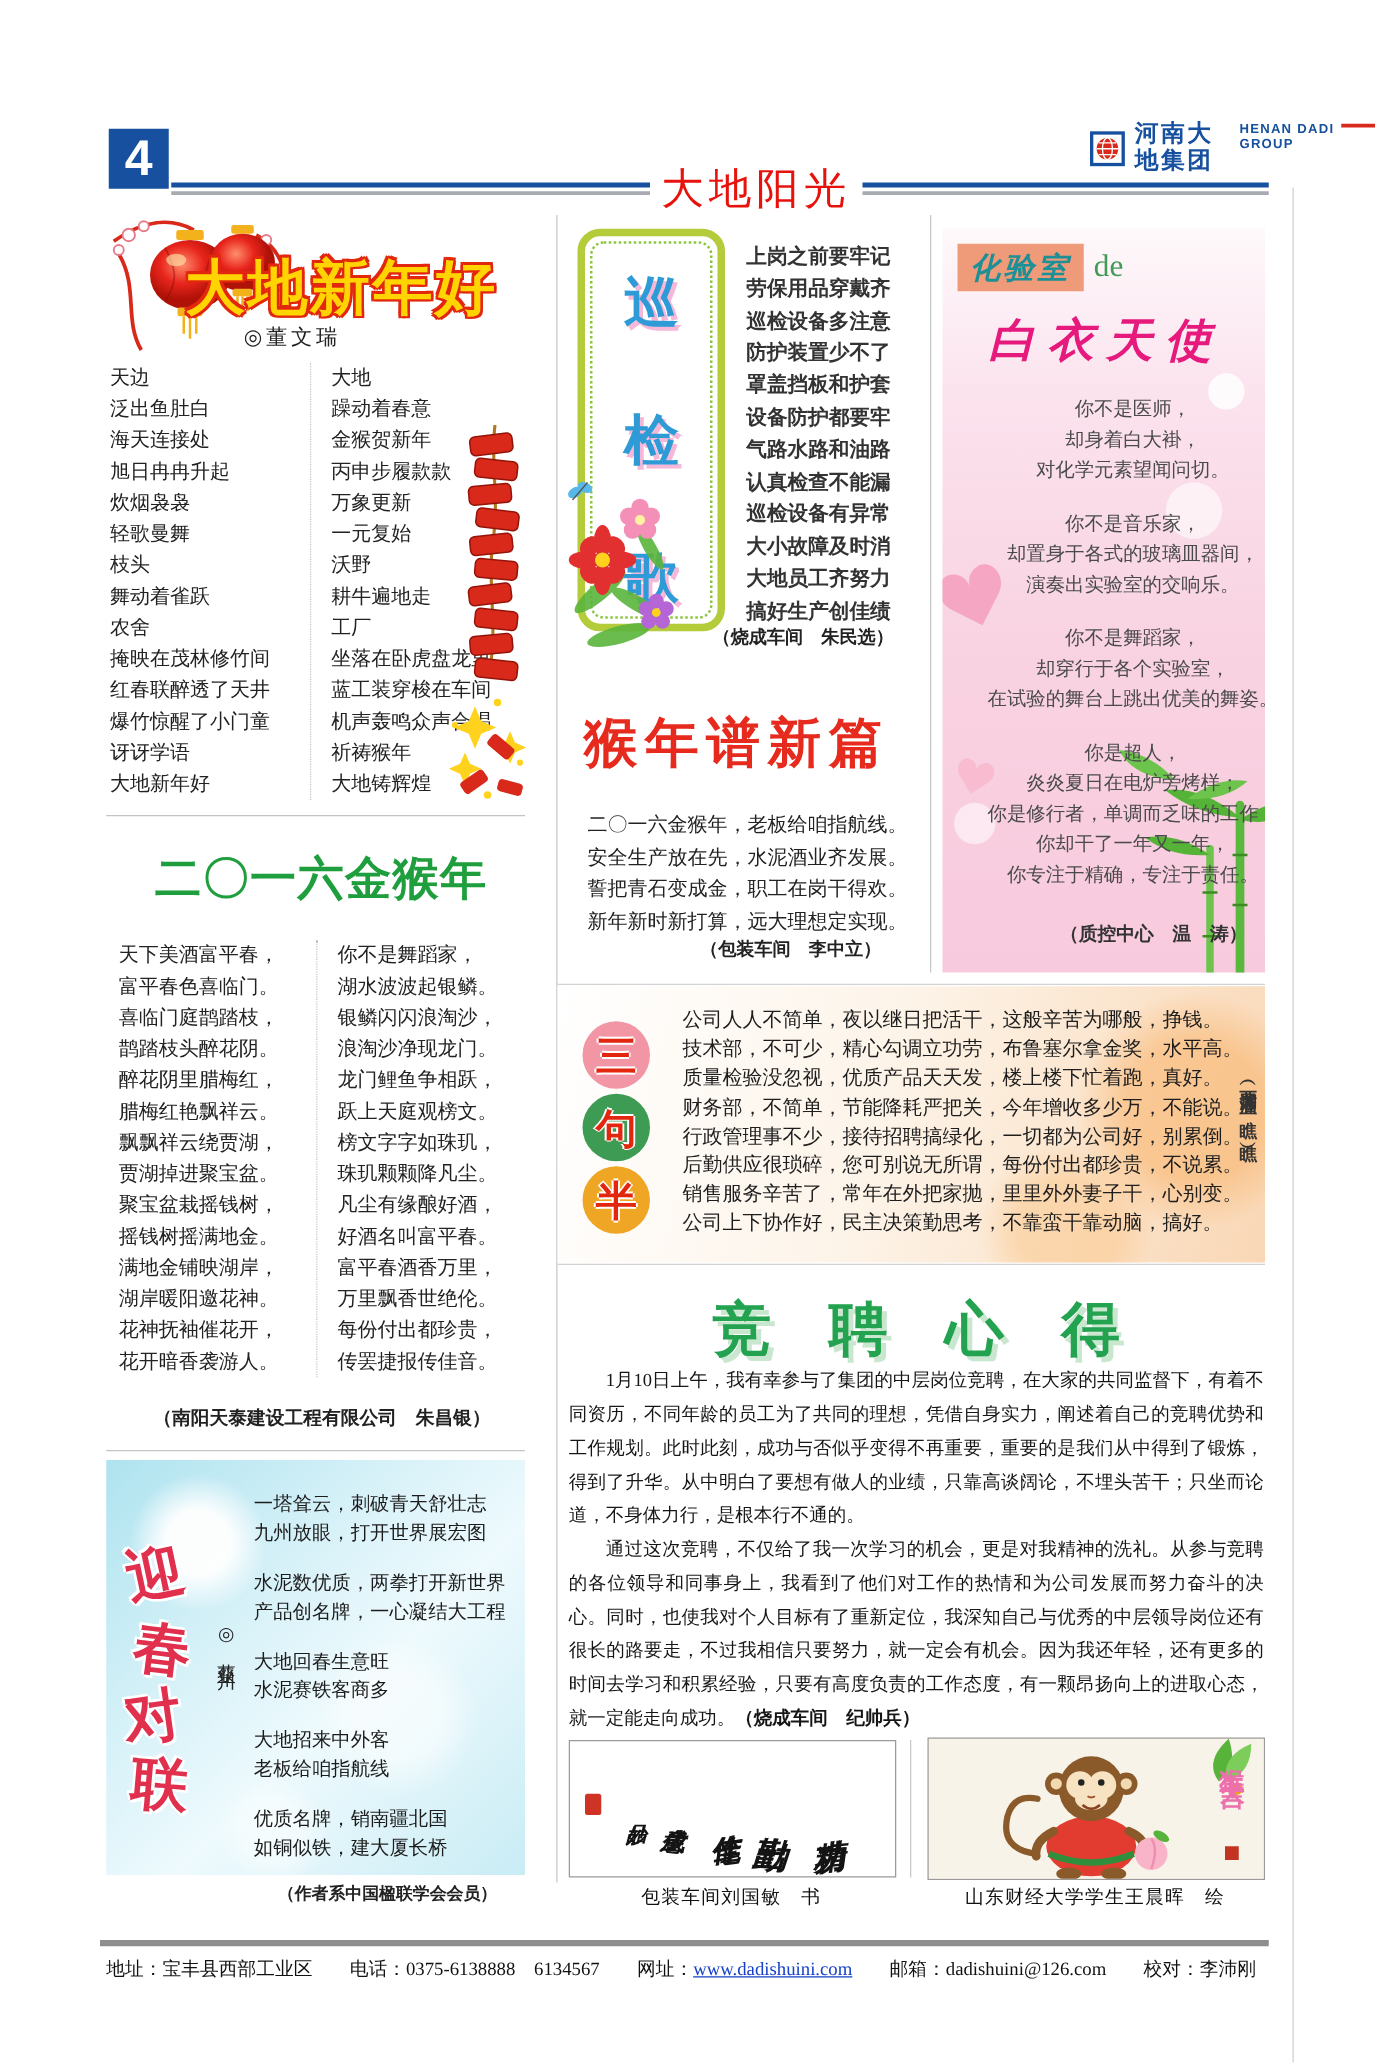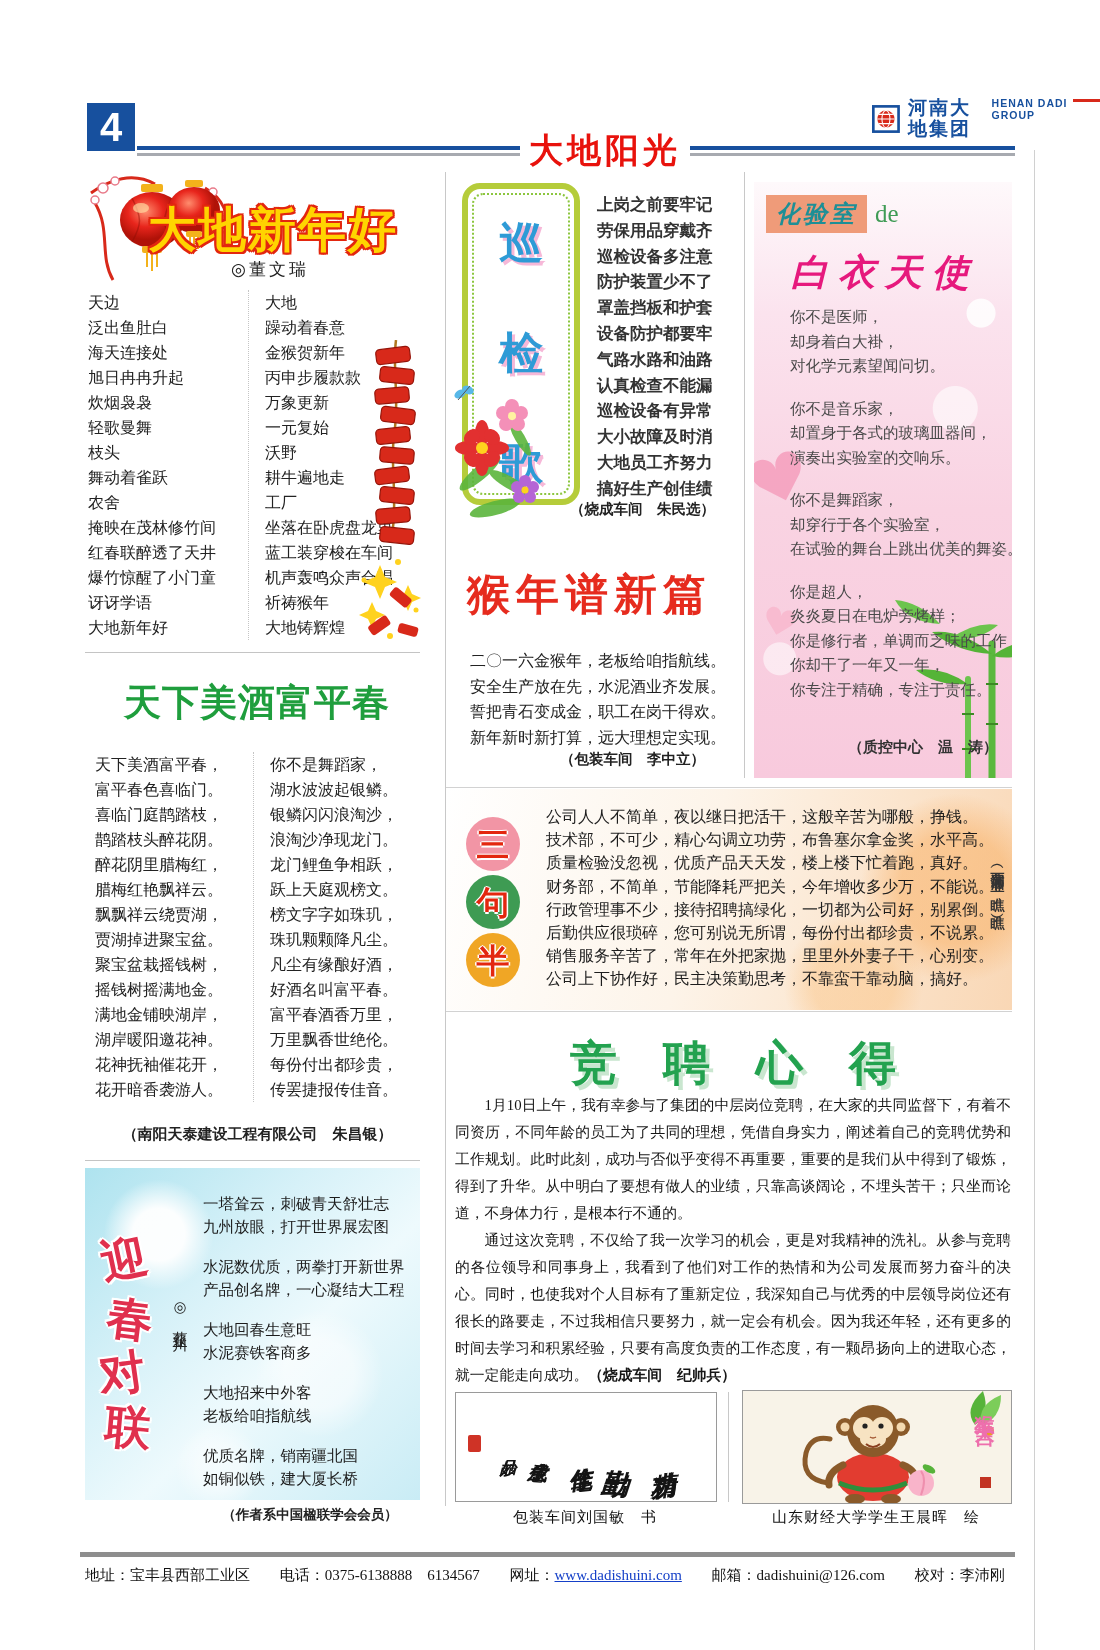--- a/index.html
+++ b/index.html
@@ -9,32 +9,32 @@
   .sans{font-family:"Liberation Sans","DejaVu Sans",sans-serif;}
   .b{font-weight:700;}
   .vline{position:absolute;width:1px;background:#c8c8c8;}
   .hline{position:absolute;height:1px;background:#c4c4c4;}
   .pline{white-space:nowrap;}
   
   #pagenum{left:87px;top:103px;width:48px;height:48px;background:#17509e;color:#fff;
            font-size:40px;font-weight:900;line-height:48px;text-align:center;}
   .rule-blue{position:absolute;height:4px;background:#17509e;}
   .rule-gray{position:absolute;height:3px;background:#a7aab0;}
-  #masthead{left:520px;top:128px;width:170px;font-size:34px;font-weight:700;color:#e8120c;
+  #masthead{left:520px;top:128px;width:170px;font-size:34px;font-weight:400;color:#e8120c;
             letter-spacing:4px;text-align:center;}
   #logo{left:872px;top:98px;display:flex;gap:8px;align-items:center;}
   #logo .ltxt{display:flex;line-height:1.1;}
   #logo .cn{color:#17509e;font-size:19px;font-weight:900;letter-spacing:2px;}
   #logo .en{color:#17509e;font-size:10.5px;font-weight:700;letter-spacing:1px;}
   #logo .redbar{height:3px;width:40px;background:#d8291a;margin-left:auto;margin-top:1px;}
   
   #ny-title{left:148px;top:198px;font-size:48px;font-weight:900;letter-spacing:2px;color:#ffd400;
     text-shadow:2px 0 0 #e3270f,-2px 0 0 #e3270f,0 2px 0 #e3270f,0 -2px 0 #e3270f,
     2px 2px 0 #e3270f,-2px -2px 0 #e3270f,2px -2px 0 #e3270f,-2px 2px 0 #e3270f;}
-  #ny-author{left:195px;top:258px;width:150px;font-size:17px;text-align:center;letter-spacing:3px;}
+  #ny-author{left:195px;top:258px;width:150px;font-size:17px;letter-spacing:3px;}
   #ny-poem{left:88px;top:290px;display:flex;font-size:16px;}
   #ny-poem .col{width:160px;line-height:25px;}
   #ny-poem .col+.col{border-left:1px dotted #c5c5c5;padding-left:16px;}
   
   #wine-title{left:92px;top:678px;width:330px;text-align:center;font-size:37px;font-weight:900;
               color:#1f9e3d;letter-spacing:1px;}
   #wine-poem{left:95px;top:752px;display:flex;font-size:16px;}
   #wine-poem .col{width:158px;line-height:25px;}
   #wine-poem .col+.col{border-left:1px dotted #c5c5c5;padding-left:16px;}
   #wine-attrib{left:95px;top:1125px;width:325px;text-align:center;font-size:15px;font-weight:700;}
@@ -59,21 +59,21 @@
       radial-gradient(circle at 88% 22%, rgba(255,255,255,.85) 0 14px, rgba(255,255,255,0) 15px),
       radial-gradient(circle at 78% 38%, rgba(255,255,255,.6) 0 22px, rgba(255,255,255,0) 23px),
       radial-gradient(circle at 10% 80%, rgba(255,255,255,.55) 0 16px, rgba(255,255,255,0) 17px),
       linear-gradient(180deg,#fef9fb 0%,#fbe3ee 22%,#f9d3e2 55%,#f8cadd 100%);}
   #angel-tag{position:absolute;left:12px;top:13px;display:flex;align-items:center;gap:8px;}
   #angel-tag .box{background:#ef9b79;color:#1d8f96;font-size:24px;font-weight:900;font-style:italic;
                   padding:3px 10px;letter-spacing:3px;}
   #angel-tag .de{color:#3f9b55;font-size:25px;font-family:"Liberation Serif",serif;}
   #angel-title{position:absolute;left:16px;top:66px;width:230px;text-align:center;font-size:37px;
                font-weight:700;font-style:italic;color:#e6197d;letter-spacing:10px;}
-  #angel-body{position:absolute;left:36px;top:123px;font-size:15.5px;line-height:24.5px;color:#4a4a4a;}
+  #angel-body{position:absolute;left:36px;top:134px;font-size:15.5px;line-height:24.5px;color:#4a4a4a;text-align:center;}
   #angel-body .stanza{margin-bottom:18px;}
   #angel-attrib{position:absolute;right:14px;top:556px;font-size:15px;font-weight:700;color:#333;}
   .heart{position:absolute;}
   
   #sjb{left:446px;top:789px;width:566px;height:221px;
     background:
       radial-gradient(circle at 90% 45%, rgba(248,168,84,.45) 0 55px, rgba(248,168,84,0) 95px),
       radial-gradient(circle at 72% 88%, rgba(250,190,120,.4) 0 40px, rgba(250,190,120,0) 70px),
       linear-gradient(105deg,#ffffff 0%,#fdf4e9 45%,#fbe4cc 75%,#f9d7b5 100%);}
   .sjb-circle{position:absolute;left:20px;width:54px;height:54px;border-radius:50%;
@@ -253,21 +253,21 @@
         <circle cx="40" cy="296" r="3"></circle>
     </g>
     <g fill="#d8291a">
       <rect x="40" y="252" width="22" height="11" rx="3" transform="rotate(40 51 257)"></rect>
       <rect x="18" y="280" width="22" height="11" rx="3" transform="rotate(-35 29 285)"></rect>
       <rect x="48" y="285" width="20" height="10" rx="3" transform="rotate(15 58 290)"></rect>
     </g>
   </svg>
   <div class="hline" style="left:85px;top:652px;width:335px;"></div>
 
-  <div id="wine-title" class="abs sans">天下美酒富平春</div>
+  <div id="wine-title" class="abs sans">二〇一六金猴年</div>
   <div id="wine-poem" class="abs">
     <div class="col">
         <div class="pline">天下美酒富平春，</div>
         <div class="pline">富平春色喜临门。</div>
         <div class="pline">喜临门庭鹊踏枝，</div>
         <div class="pline">鹊踏枝头醉花阴。</div>
         <div class="pline">醉花阴里腊梅红，</div>
         <div class="pline">腊梅红艳飘祥云。</div>
         <div class="pline">飘飘祥云绕贾湖，</div>
         <div class="pline">贾湖掉进聚宝盆。</div>

